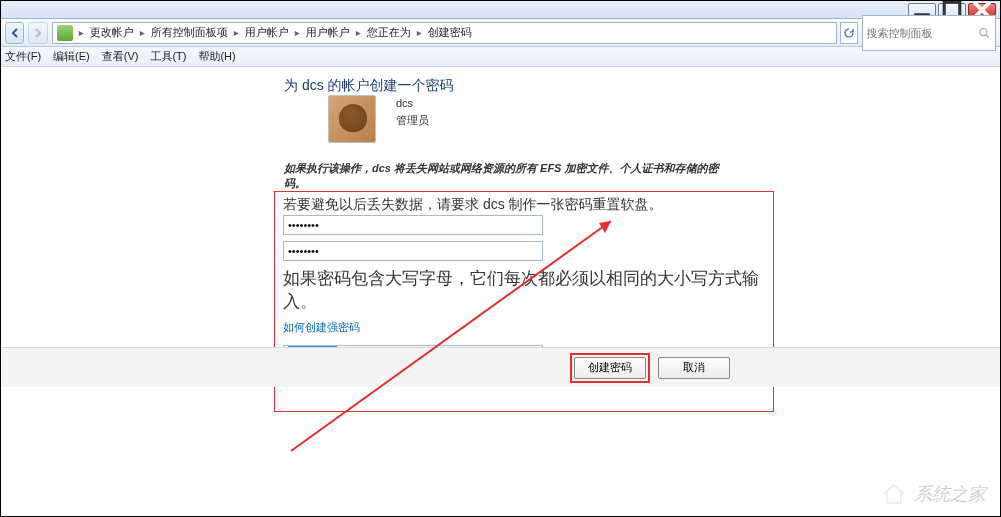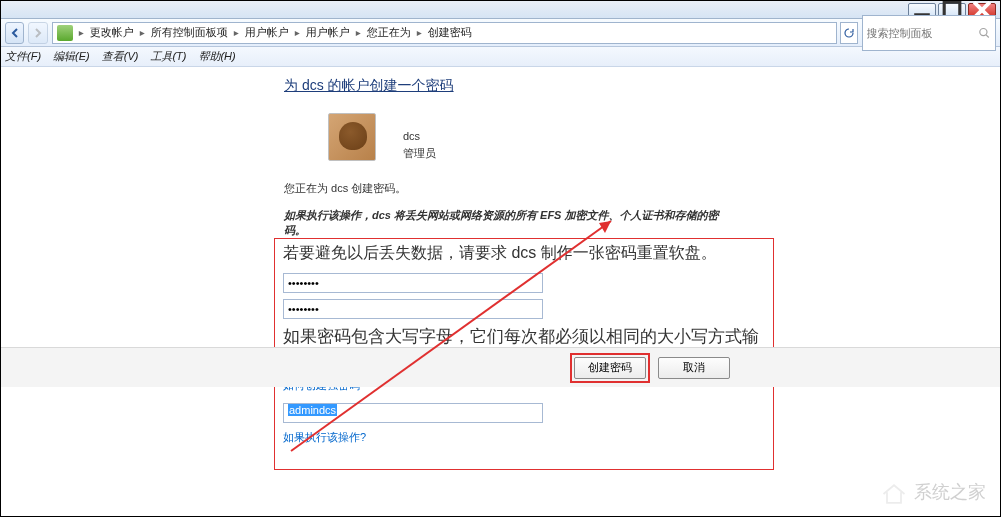--- a/index.html
+++ b/index.html
@@ -20,50 +20,50 @@
 .bc-icon{width:16px;height:16px;margin:0 2px;background:linear-gradient(#9fd17b,#5aa82e);border-radius:2px;display:inline-block;}
 .bc-sep{color:#666;padding:0 4px;font-size:10px;}
 .bc-item{padding:0 2px;cursor:pointer;}
 .bc-refresh{width:22px;height:22px;border:1px solid #9fb4ce;background:#fff;display:flex;align-items:center;justify-content:center;cursor:pointer;margin-left:-1px;}
 .searchbox{margin-left:auto; width:168px; height:36px; border:1px solid #9fb4ce; background:#fff; display:flex; align-items:center; padding:0 4px;}
 .searchbox input{border:none;outline:none;width:100%;font-size:11px;color:#888;background:transparent;}
 .search-icon{width:14px;height:14px;opacity:.6;}
 
 
 .menubar{height:20px;background:linear-gradient(#f4f8fe,#e7effa);border-bottom:1px solid #c9d6e8;display:flex;align-items:center;font-size:11px;padding:0 4px;gap:12px;color:#222;}
-.menubar span{cursor:pointer;font-style:italic;}
+.menubar span{cursor:pointer;}
 
 
 .content{position:relative;padding:0;}
 .content-inner{position:absolute;left:283px;top:10px;width:450px;}
-h1{font-size:14px;color:#1e3e7b;font-weight:normal;margin-bottom:18px;text-decoration:underline;}
-.user-row{display:flex;align-items:flex-end;gap:27px;margin-bottom:18px;padding-left:44px;}
+h1{font-size:14px;color:#1e3e7b;font-weight:normal;margin-bottom:0;}
+.user-row{display:flex;align-items:flex-start;gap:20px;margin-bottom:18px;padding-left:44px;}
 .avatar{width:48px;height:48px;border:1px solid #c0c0c0;background:linear-gradient(135deg,#d4a574,#b8814a);border-radius:2px;position:relative;overflow:hidden;}
 .avatar::before{content:"";position:absolute;left:10px;top:8px;width:28px;height:28px;background:radial-gradient(circle at 40% 35%,#8b5a2b,#6b3f17);border-radius:50% 50% 45% 45%;}
 .user-info{font-size:11px;color:#333;line-height:1.5;}
 .desc{font-size:11px;color:#333;margin-bottom:10px;line-height:1.7;}
 .warn{font-size:11px;color:#333;font-weight:bold;font-style:italic;}
 .highlight-box{border:1px solid #e03030;padding:4px 8px 14px 8px;margin-left:-10px;margin-right:-40px;}
-.note{font-size:16px;color:#333;margin-bottom:9px;}
+.note{font-size:14px;color:#333;margin-bottom:1px;}
 .pw-input{width:260px;height:20px;border:1px solid #a7b9d3;font-size:11px;padding:0 4px;margin-bottom:6px;display:block;}
 .help-text{font-size:17px;color:#333;margin-bottom:4px;}
 .link{font-size:11px;color:#0066cc;cursor:pointer;display:inline-block;margin-bottom:10px;}
 .hint-input{width:260px;height:20px;border:1px solid #a7b9d3;font-size:11px;padding:0 4px;margin-bottom:4px;display:block;}
 .hint-input .sel{background:#3399ff;color:#fff;padding:0 1px;}
 
 
 .footer{position:absolute;left:0;right:0;top:346px;height:40px;border-top:1px solid #d9d9d9;background:#f4f4f4;display:flex;align-items:center;justify-content:flex-end;gap:8px;padding-right:270px;}
 .btn{height:22px;min-width:72px;border:1px solid #8a8a8a;background:linear-gradient(#fdfdfd,#ececec);font-size:11px;border-radius:2px;cursor:pointer;padding:0 10px;}
 .btn-highlight{border:2px solid #e03030;padding:2px;display:inline-block;}
 
 
 .arrow-svg{position:absolute;left:280px;top:200px;width:360px;height:260px;pointer-events:none;}
 
 
-.watermark{position:absolute;right:14px;bottom:8px;font-size:18px;color:#d0d0d0;display:flex;gap:6px;}
+.watermark{position:absolute;right:14px;bottom:8px;font-size:18px;color:#d0d0d0;font-style:italic;display:flex;align-items:center;gap:6px;}
 .watermark-icon{width:28px;height:28px;opacity:.4;}
 
 
 </style>
 </head>
 <body>
 
 <div class="titlebar">
   <div class="win-btn min">
       <svg viewBox="0 0 10 10">
@@ -138,21 +138,20 @@
     <h1>为 dcs 的帐户创建一个密码</h1>
 
     <div class="user-row">
       <div class="avatar"></div>
       <div class="user-info">
         <div>dcs</div>
         <div>管理员</div>
       </div>
     </div>
 
-    <div class="desc">您正在为 dcs 创建密码。</div>
     <div class="warn">如果执行该操作，dcs 将丢失网站或网络资源的所有 EFS 加密文件、个人证书和存储的密码。</div>
 
     <div class="highlight-box">
       <div class="note">若要避免以后丢失数据，请要求 dcs 制作一张密码重置软盘。</div>
       <input class="pw-input" type="text" value="••••••••" style="">
       <input class="pw-input" type="text" value="••••••••" style="">
       <div class="help-text">如果密码包含大写字母，它们每次都必须以相同的大小写方式输入。</div>
       <div class="link">如何创建强密码</div>
       <div class="hint-input"><span class="sel">admindcs</span></div>
       <div class="link">如果执行该操作?</div>

